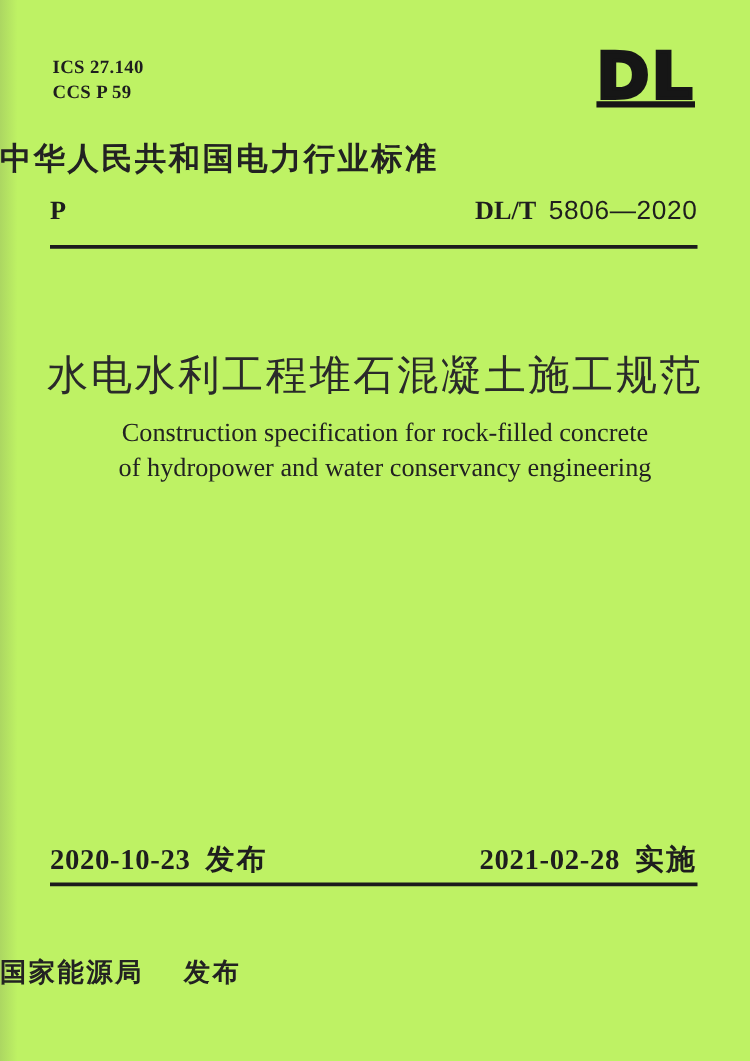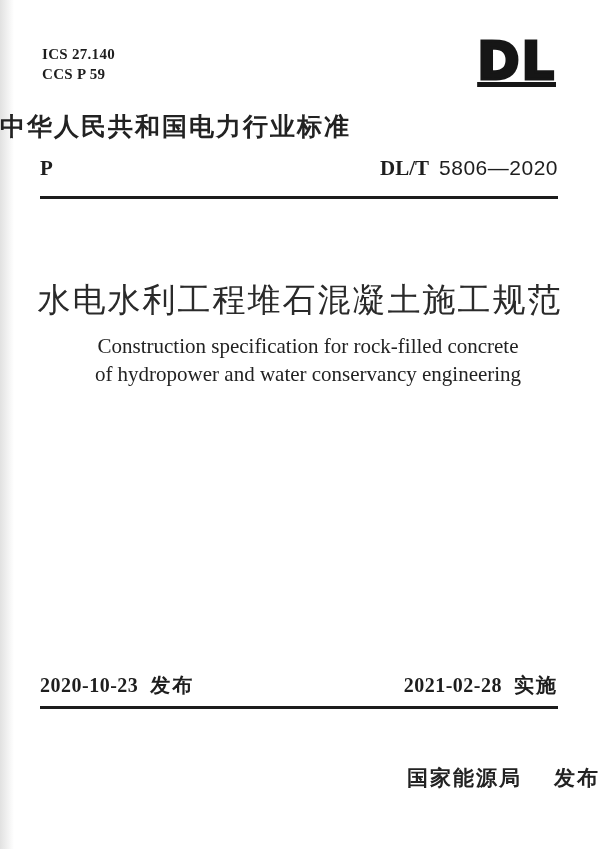--- a/index.html
+++ b/index.html
@@ -1,20 +1,20 @@
 <!DOCTYPE html>
 <html><head>
 <meta charset="utf-8">
 <style>
   html,body{margin:0;padding:0;background:#e8e8e6;}
   .page{
     position:relative;
     width:600px;height:849px;
     margin:0 auto;
-    background:#ffffff;
+    background:#bef264;
     color:#1e1e1e;
     overflow:hidden;
     font-family:"Liberation Serif","DejaVu Serif",serif;
   }
   
   .page::before{
     content:"";
     position:absolute;left:0;top:0;bottom:0;width:14px;
     background:linear-gradient(to right, rgba(90,90,88,0.18), rgba(0,0,0,0));
     pointer-events:none;
@@ -68,32 +68,32 @@
   .title-en{
     position:absolute;left:0;right:0;top:332px;
     text-align:center;
     font-size:21px;line-height:28px;
     color:#222;
     font-family:"Liberation Serif","DejaVu Serif",serif;
     padding-left:16px;
   }
   .dates-row{
     position:absolute;left:40px;right:42px;top:672px;height:26px;
-    font-size:20px;font-weight:bold;white-space:nowrap;
+    font-size:23px;font-weight:bold;white-space:nowrap;
   }
   .date-left{position:absolute;left:0;top:0;}
   .date-right{position:absolute;right:0;top:0;}
   .date-num{font-family:"Liberation Serif","DejaVu Serif",serif;letter-spacing:0.5px;}
   .date-cjk{
     font-family:"Liberation Sans","DejaVu Sans",sans-serif;
     margin-left:12px;letter-spacing:2px;
   }
   .publisher-row{
     position:absolute;left:0;right:0;top:764px;
-    text-align:right;
+    text-align:left;
     font-family:"Liberation Sans","DejaVu Sans",sans-serif;
     font-weight:bold;font-size:21px;letter-spacing:2px;
     color:#222;
   }
   .publisher-gap{display:inline-block;width:32px;}
 </style>
 </head>
 <body>
 
 <div class="page">

